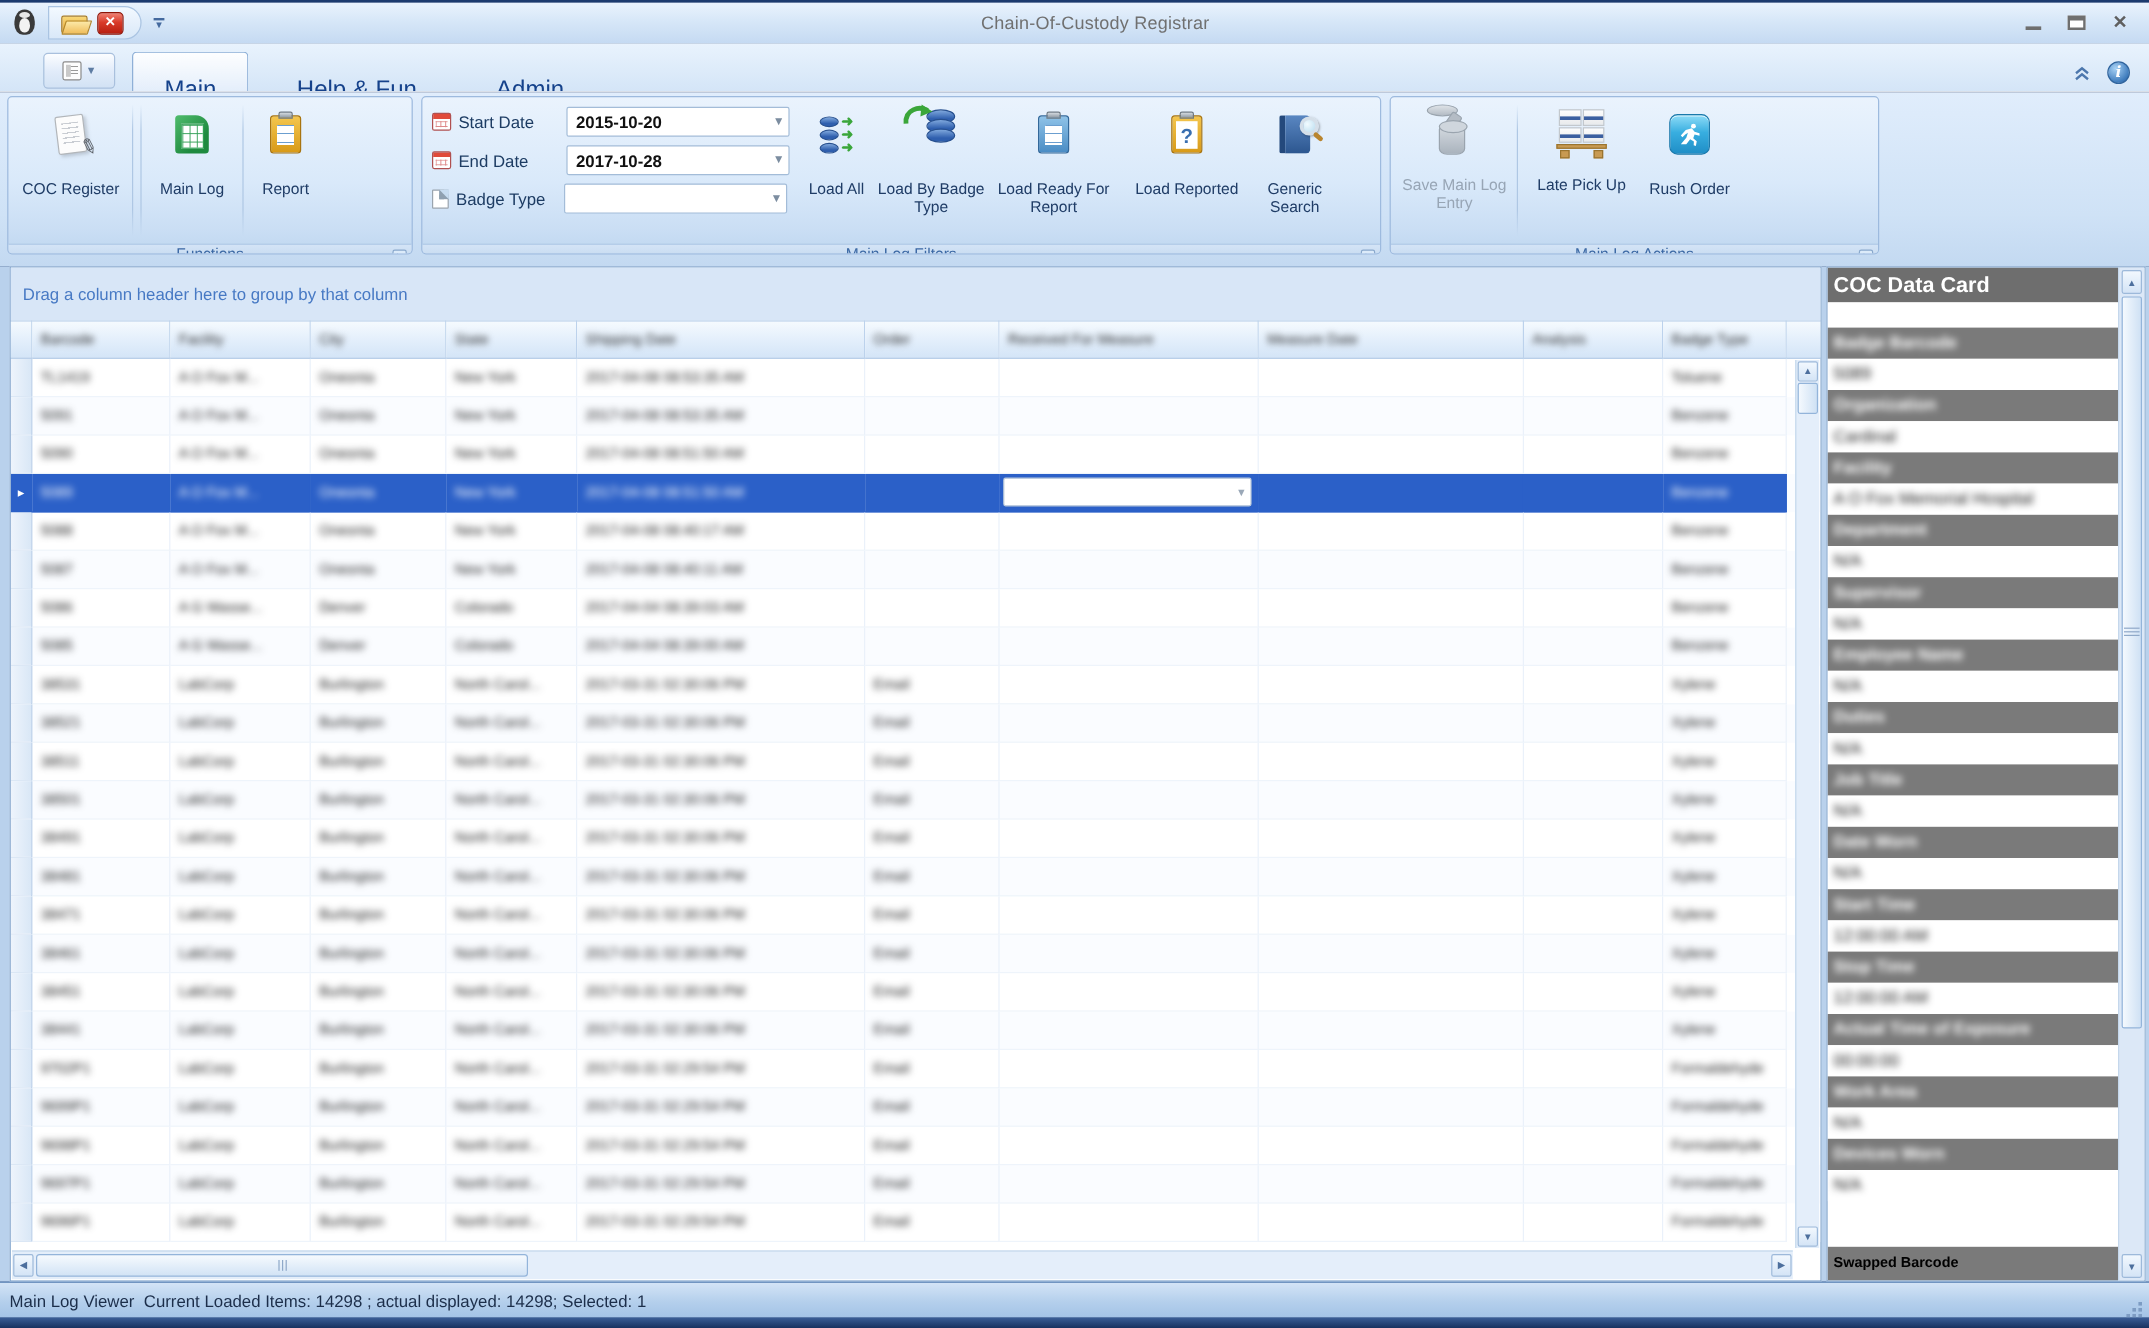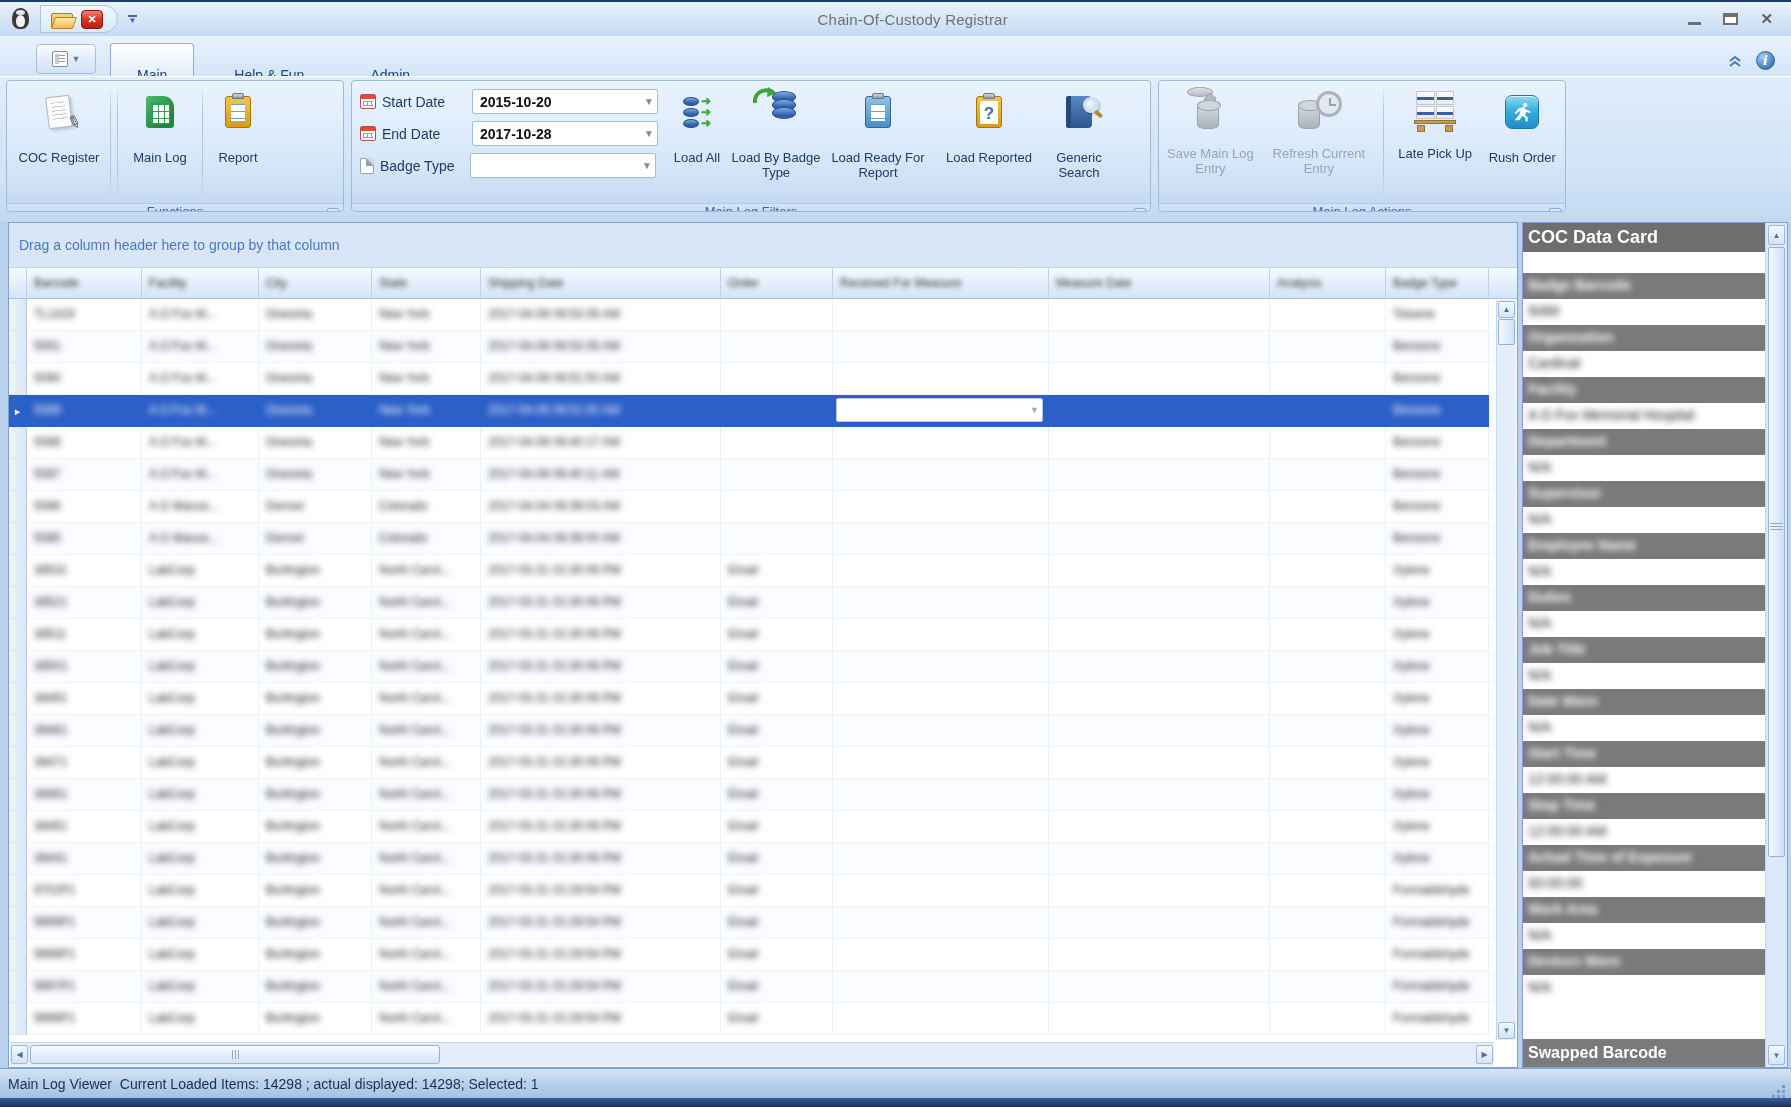--- a/index.html
+++ b/index.html
@@ -33,21 +33,21 @@
   
   .tabrow { position:absolute; left:0; top:36px; width:1791px; height:40px;
     background:linear-gradient(#e9f3fd,#d4e5f7); display:flex; align-items:flex-end; }
   .app-menu-btn { width:60px; height:30px; margin:0 14px 2px 36px; border:1px solid #a9c0dd; border-radius:4px;
     background:linear-gradient(#fbfdff,#e2ecfa 50%,#d2e2f4); display:flex; align-items:center; justify-content:center; gap:4px; }
   .app-menu-glyph { width:16px; height:16px; border:1px solid #8a8a8a; background:#fdfdfd; position:relative; border-radius:2px; }
   .app-menu-glyph::before { content:""; position:absolute; left:2px; top:2px; bottom:2px; width:4px; background:#c9c9c9; }
   .app-menu-glyph::after { content:""; position:absolute; right:2px; top:3px; width:6px; height:9px;
     background:repeating-linear-gradient(#9a9a9a 0 1px, transparent 1px 3px); }
   .app-menu-arr { font-size:9px; color:#5e7ca3; }
-  .tab { height:31px; padding:16px 26px; line-height:30px; font-size:14px; color:#15428b; margin-right:14px; }
+  .tab { height:31px; padding:16px 26px; line-height:30px; font-size:20px; color:#15428b; margin-right:14px; }
   .tab.active { background:linear-gradient(#fdfeff,#f2f7fd 45%,#e4eefb); border:1px solid #8fb0d7; border-bottom:none;
     border-radius:4px 4px 0 0; font-weight:400; }
   .tabrow-right { margin-left:auto; display:flex; align-items:center; gap:14px; padding-right:16px; margin-bottom:6px; }
   .collapse-icon svg { display:block; }
   .info-icon { width:19px; height:19px; border-radius:50%; border:1px solid #31659e;
     background:radial-gradient(circle at 35% 30%, #a8d2f5, #3f7cbd 70%, #2c5f99);
     color:#fff; font-family:"DejaVu Serif", serif; font-style:italic; font-weight:bold; font-size:13px; text-align:center; line-height:17px; }
 
   
   .ribbon { position:absolute; left:0; top:76px; width:1791px; height:146px;
@@ -189,21 +189,21 @@
     background:linear-gradient(#f6fafe,#d2e3f5); border:1px solid #93b4da; border-radius:3px; display:flex; align-items:center; justify-content:center; gap:2px; }
   .hthumb i { width:1px; height:9px; background:#8fa9c9; }
 
   
   .coc-panel { position:absolute; left:1522px; top:222px; width:266px; height:846px; background:#fff; border:1px solid #7fa3cc; }
   .coc-inner { position:absolute; left:0; top:0; right:22px; bottom:0; display:flex; flex-direction:column; overflow:hidden; }
   .coc-header { height:29px; background:#6e6e6e; color:#fff; font-weight:bold; font-size:18px; line-height:28px; padding-left:5px; }
   .coc-spacer { height:21px; background:#fff; }
   .card-lbl { height:26px; background:#7a7a7a; color:#fff; font-weight:bold; font-size:14px; line-height:25px; padding-left:5px; white-space:nowrap; overflow:hidden; }
   .card-val { height:26px; background:#fff; color:#1a1a1a; font-size:14px; line-height:25px; padding-left:5px; white-space:nowrap; overflow:hidden; }
-  .coc-footer { margin-top:auto; height:28px; background:#7a7a7a; color:#ffffff; font-weight:bold; font-size:16px; line-height:27px; padding-left:5px; }
+  .coc-footer { margin-top:auto; height:28px; background:#7a7a7a; color:#000000; font-weight:bold; font-size:12px; line-height:27px; padding-left:5px; }
   .coc-scroll { position:absolute; right:0; top:0; bottom:0; width:22px; background:#dce8f7; border-left:1px solid #c4d7ec; }
   .coc-scroll .up { position:absolute; top:2px; left:2px; right:2px; height:20px; }
   .coc-scroll .dn { position:absolute; bottom:2px; left:2px; right:2px; height:20px; }
   .coc-scroll .vthumb { position:absolute; top:24px; left:2px; right:2px; height:610px;
     background:linear-gradient(90deg,#f4f9fe,#cfe1f4); border:1px solid #93b4da; border-radius:2px; }
   .coc-scroll .grip3 { position:absolute; left:4px; top:300px; right:4px; display:flex; flex-direction:column; gap:2px; }
   .coc-scroll .grip3 i { height:1px; background:#8fa9c9; }
 
   
   .statusbar { position:absolute; left:0; top:1068px; width:1791px; height:30px;
@@ -391,27 +391,20 @@
   </div>
 
   <div class="rgroup" style="width:408px">
     <div class="rg-body">
       <div class="rbtn disabled" style="width:98px">
         <span class="ric i-save">
             <span class="gfun"></span>
             <span class="gcyl"></span>
           </span>
         <span class="rlbl">Save Main Log Entry</span>
-      </div>
-      <div class="rbtn disabled" style="width:126px">
-        <span class="ric i-refresh">
-            <span class="gcyl" style="left:4px"></span>
-            <span class="gclock"></span>
-          </span>
-        <span class="rlbl">Refresh Current Entry</span>
       </div>
       <div class="vsep"></div>
       <div class="rbtn" style="width:100px">
         <span class="ric i-pallet">
           <span class="boxgrid">
               <span></span>
               <span></span>
               <span></span>
               <span></span>
             </span>

